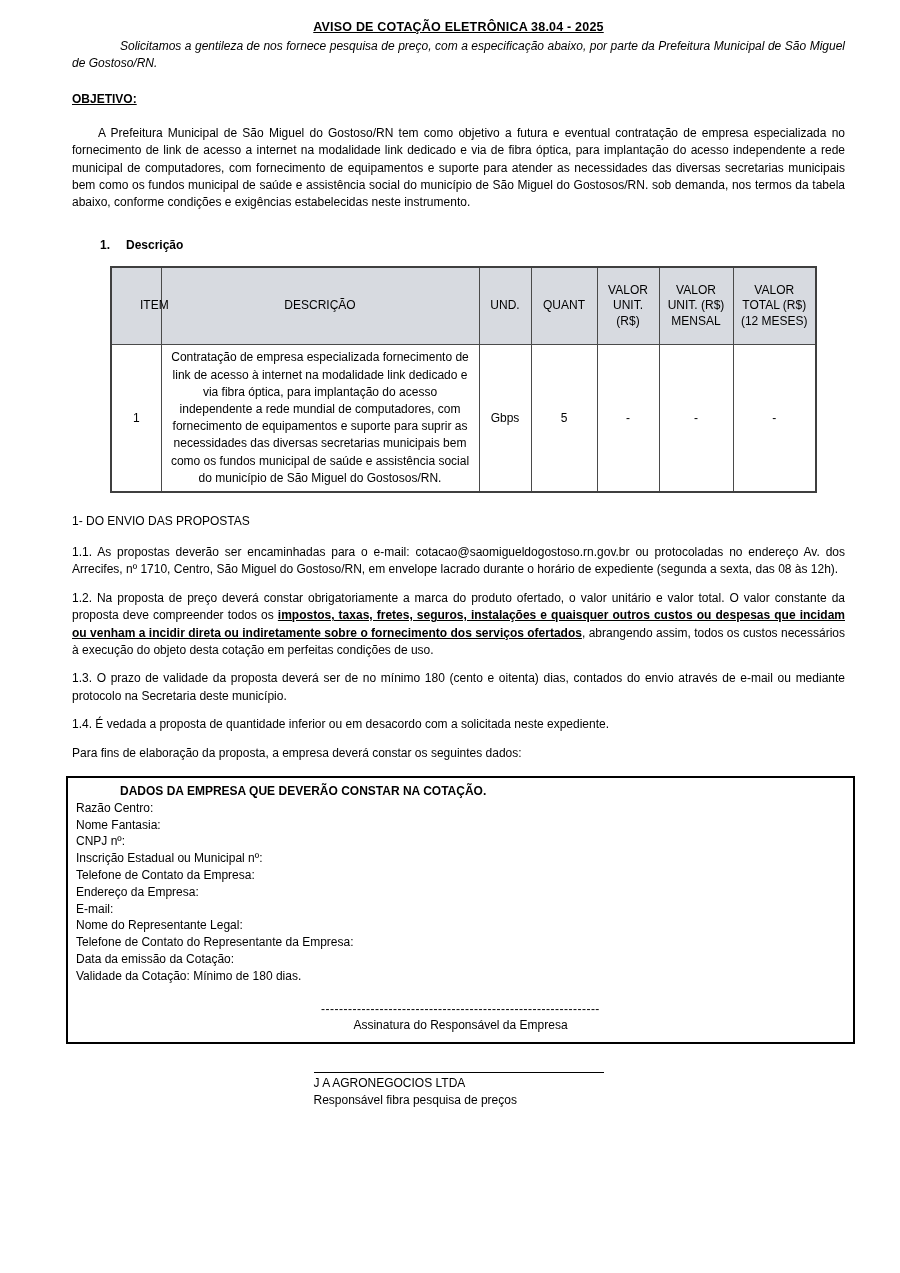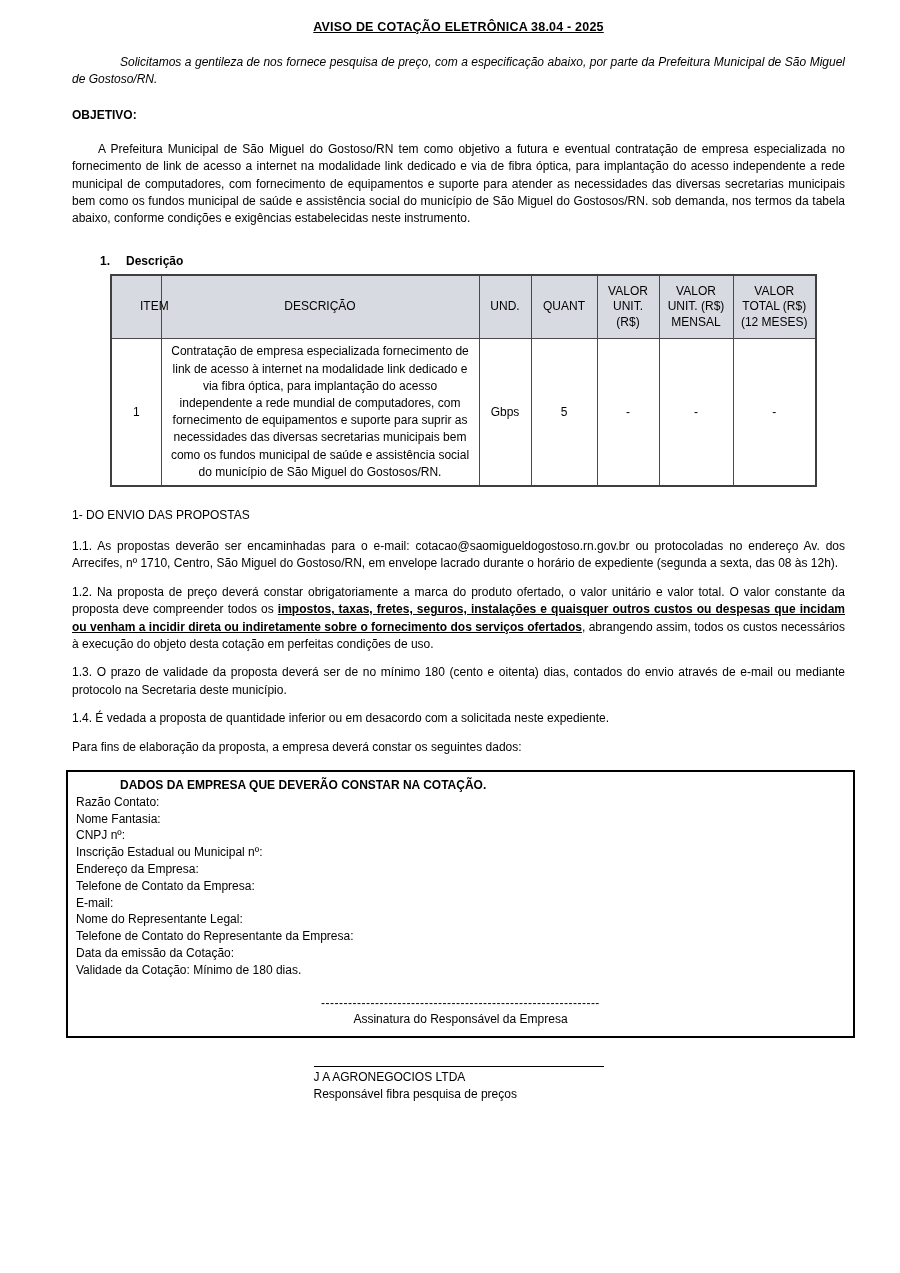--- a/index.html
+++ b/index.html
@@ -13,38 +13,39 @@
     position: relative;
   }
   .page {
     padding: 20px 55px 0 72px;
   }
   .doc-title {
     text-align: center;
     font-weight: bold;
     font-size: 12.5px;
     text-decoration: underline;
-    margin-bottom: 20px;
+    margin-bottom: 4px;
     letter-spacing: 0.2px;
   }
   p.para {
     text-align: justify;
     line-height: 17.4px;
   }
   .intro { font-style: italic; text-indent: 48px; margin-bottom: 19px; }
   .heading-underline {
     font-weight: bold;
+    text-decoration: underline;
     margin-bottom: 19px;
   }
   .objective-text { text-indent: 26px; margin-bottom: 26px; }
   .thanks { text-indent: 26px; margin-bottom: 13px; }
   .list-heading {
     font-weight: bold;
     padding-left: 28px;
-    margin-bottom: 6px;
+    margin-bottom: 14px;
   }
   .list-heading .num { display: inline-block; width: 26px; }
 
   table.quote {
     border-collapse: collapse;
     margin-left: 38px;
     width: 705px;
     table-layout: fixed;
     border: 2px solid #3f3f3f;
   }
@@ -52,21 +53,21 @@
     border: 1px solid #4a4a4a;
     font-weight: normal;
     font-size: 12px;
     vertical-align: middle;
   }
   table.quote th {
     background: #d7dae0;
     text-align: center;
     padding: 6px 3px;
     line-height: 15.5px;
-    height: 64px;
+    height: 78px;
   }
   table.quote td {
     text-align: center;
     padding: 4px 4px;
     line-height: 17.2px;
   }
   td.desc-cell {
     text-align: justify;
     padding: 5px 8px 5px 9px;
   }
@@ -162,26 +163,26 @@
   <p class="para clause"><span>1.2. Na proposta de preço deverá constar obrigatoriamente a marca do produto ofertado, o valor unitário e valor total. O valor constante da proposta deve compreender todos os </span><span class="bold-underline">impostos, taxas, fretes, seguros, instalações e quaisquer outros custos ou despesas que incidam ou venham a incidir direta ou indiretamente sobre o fornecimento dos serviços ofertados</span><span>, abrangendo assim, todos os custos necessários à execução do objeto desta cotação em perfeitas condições de uso.</span></p>
 
   <p class="para clause">1.3. O prazo de validade da proposta deverá ser de no mínimo 180 (cento e oitenta) dias, contados do envio através de e-mail ou mediante protocolo na Secretaria deste município.</p>
 
   <p class="para clause">1.4. É vedada a proposta de quantidade inferior ou em desacordo com a solicitada neste expediente.</p>
 
   <p class="para">Para fins de elaboração da proposta, a empresa deverá constar os seguintes dados:</p>
 
   <div class="company-box">
     <div class="box-heading">DADOS DA EMPRESA QUE DEVERÃO CONSTAR NA COTAÇÃO.</div>
-    <div>Razão Contato:</div>
+    <div>Razão Centro:</div>
     <div>Nome Fantasia:</div>
     <div>CNPJ nº:</div>
     <div>Inscrição Estadual ou Municipal nº:</div>
+    <div>Telefone de Contato da Empresa:</div>
     <div>Endereço da Empresa:</div>
-    <div>Telefone de Contato da Empresa:</div>
     <div>E-mail:</div>
     <div>Nome do Representante Legal:</div>
     <div>Telefone de Contato do Representante da Empresa:</div>
     <div>Data da emissão da Cotação:</div>
     <div>Validade da Cotação: Mínimo de 180 dias.</div>
     <div class="box-signature">
       <div class="dashes">--------------------------------------------------------------</div>
       <div>Assinatura do Responsável da Empresa</div>
     </div>
   </div>

